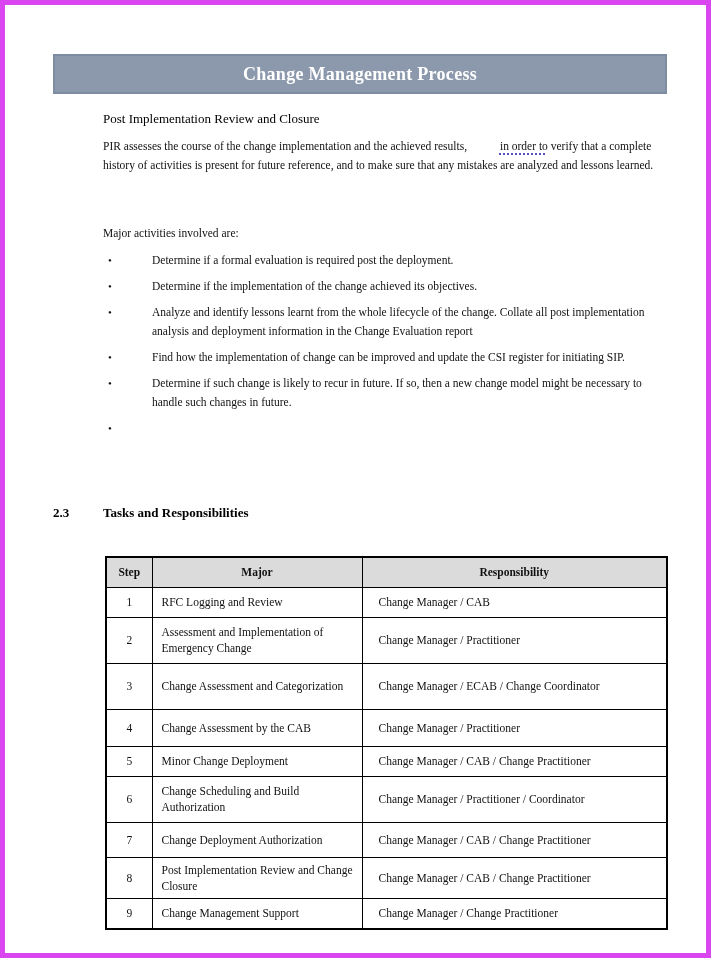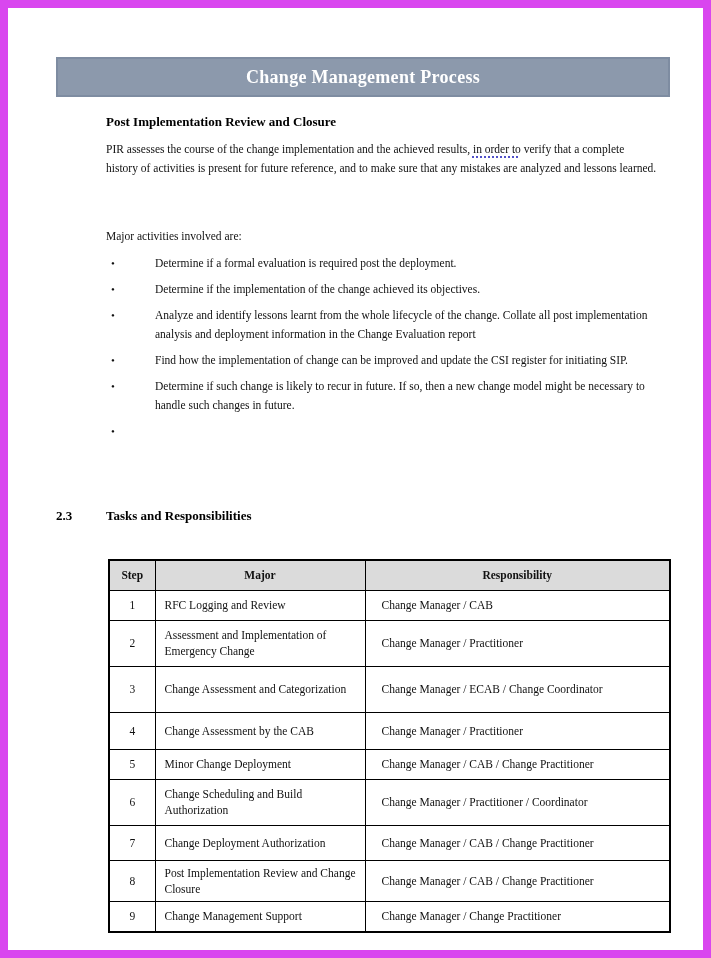--- a/index.html
+++ b/index.html
@@ -4,21 +4,21 @@
 <style>
   * { margin: 0; padding: 0; box-sizing: border-box; }
   html, body { background: #ffffff; }
   body { font-family: "Liberation Serif", "DejaVu Serif", serif; color: #1a1a1a; }
 
   .page {
     position: relative;
     width: 711px;
     height: 958px;
     background: #ffffff;
-    border: 8px solid #d946ef;
+    border: 5px solid #d946ef;
     overflow: hidden;
   }
 
   
   .banner {
     position: absolute;
     left: 48px; top: 49px;
     width: 614px; height: 40px;
     background: #8C99AC;
     border: 2px solid #7E8CA1;
@@ -28,31 +28,32 @@
     color: #ffffff;
     font-size: 18px;
     font-weight: bold;
     letter-spacing: 0.3px;
   }
 
   
   .h1 {
     position: absolute;
     left: 98px; top: 106px;
-    font-size: 13px; font-weight: bold; color: #000;
+    font-size: 13px; font-weight: normal; color: #000;
   }
   .para {
     position: absolute;
     left: 98px; top: 132px;
     width: 552px;
     font-size: 11.5px; line-height: 19px; color: #111;
   }
   .grammar-flag {
     text-decoration: underline dotted #5050C8 2px;
     text-underline-offset: 3px;
+    margin-left: 30px;
   }
   .intro {
     position: absolute;
     left: 98px; top: 222px;
     font-size: 11.5px; color: #111;
   }
   .bullets {
     position: absolute;
     left: 98px; top: 246px;
     width: 560px;

